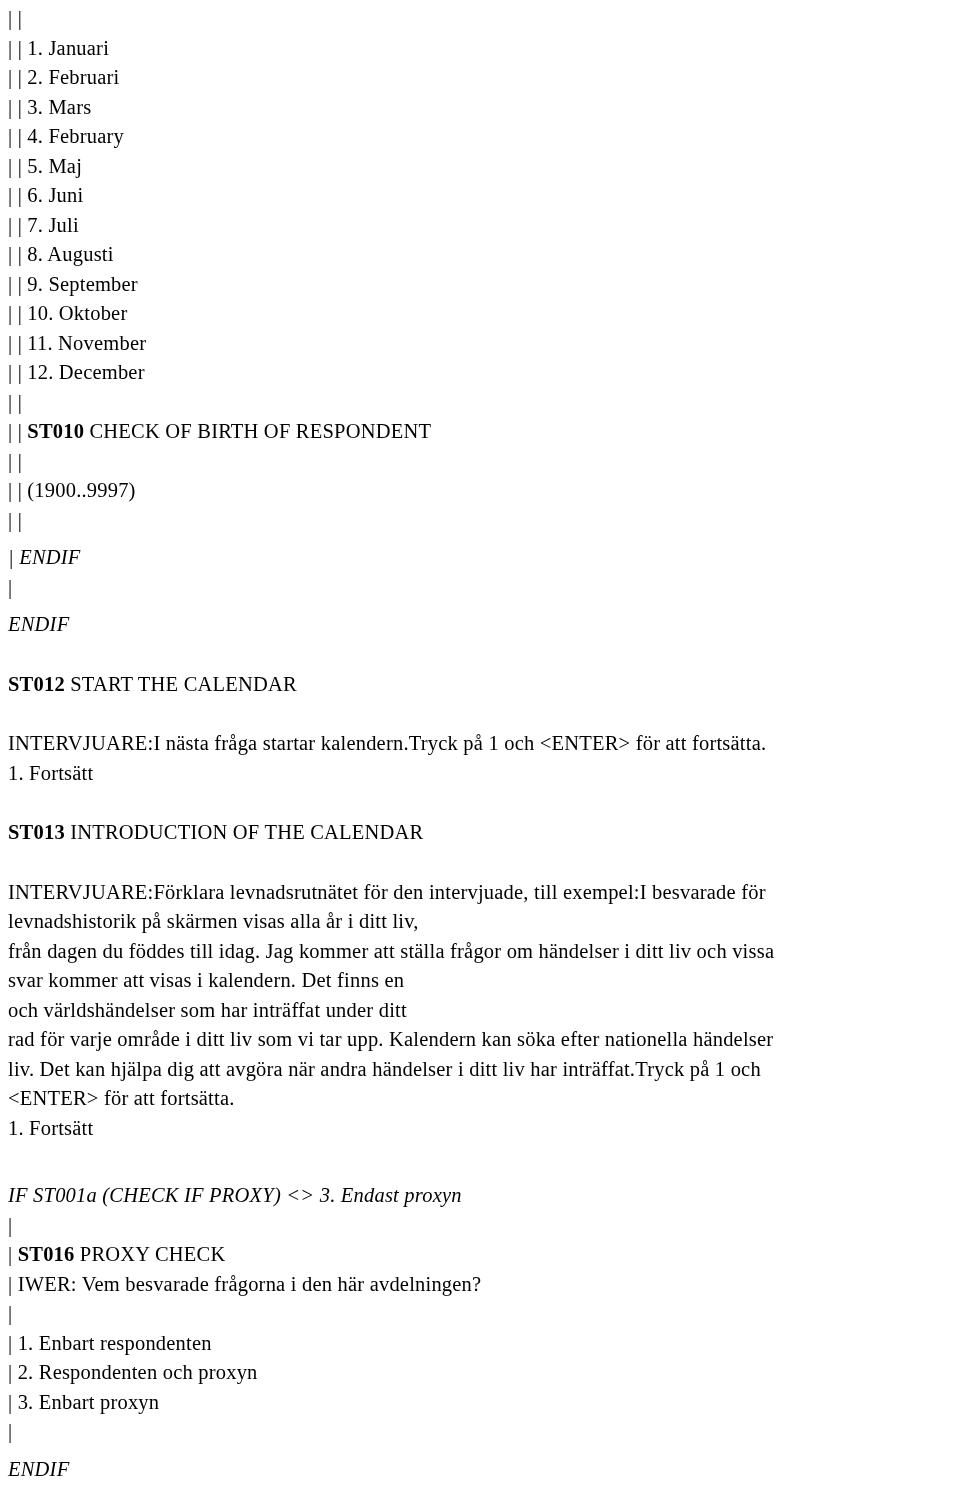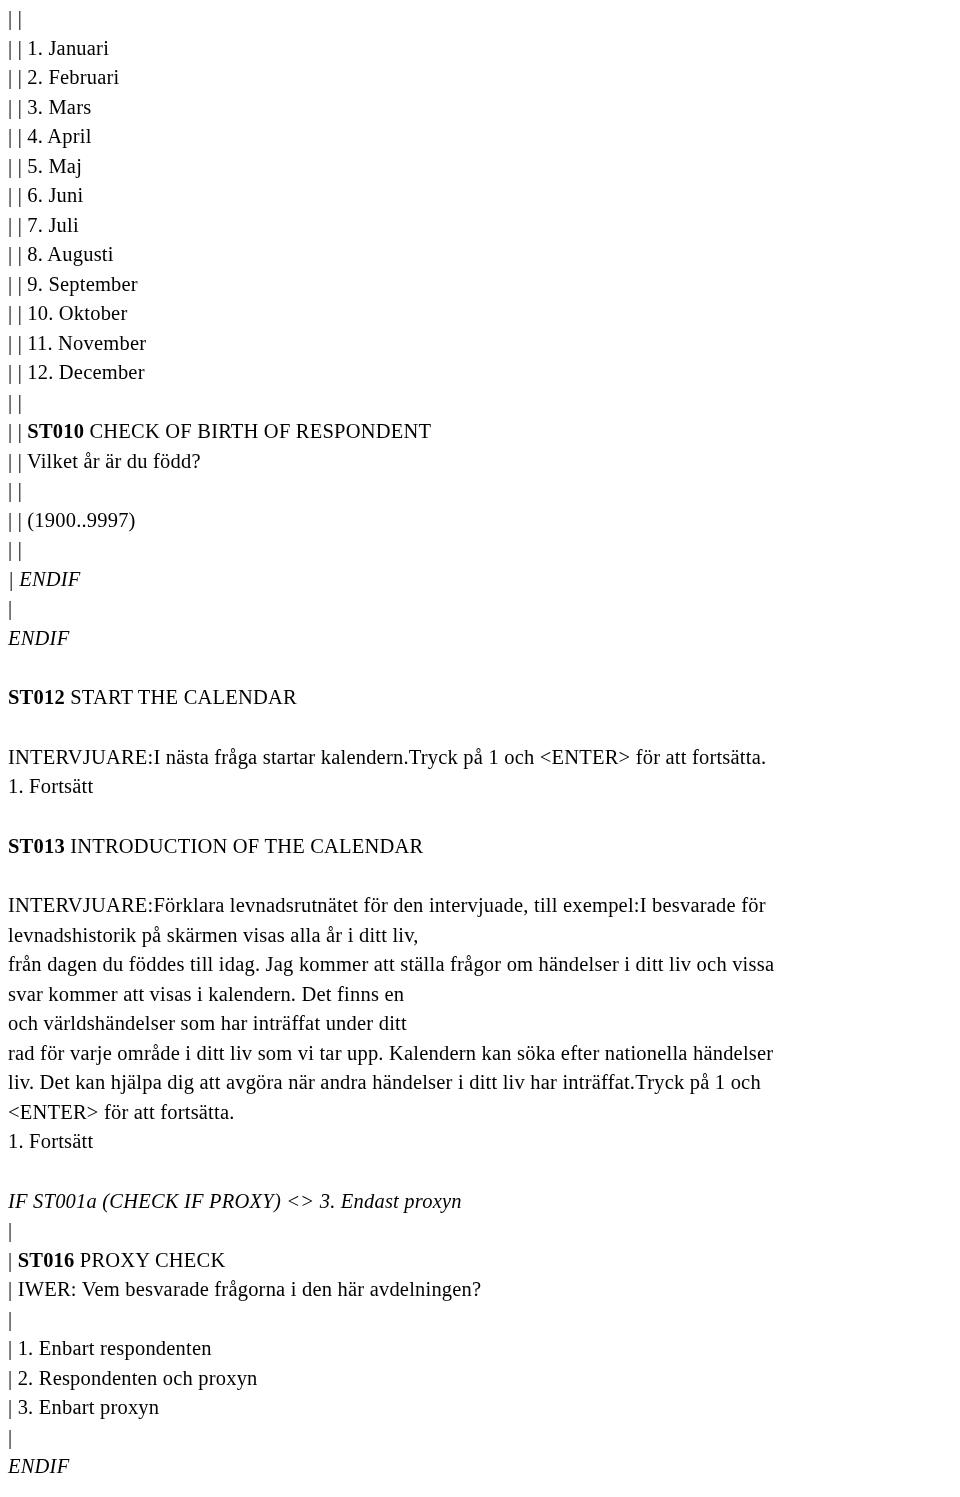--- a/index.html
+++ b/index.html
@@ -24,47 +24,46 @@
     overflow: hidden;
   }
   .doc-line {
     font-size: 20.5px;
     line-height: 29.5px;
     white-space: pre;
     letter-spacing: 0.01em;
     min-height: 29.5px;
   }
   .bold   { font-weight: bold; text-align: right; }
-  .ital   { font-style: italic; }
+  .ital   { font-style: italic; margin-top: 8px; }
   .gap-md { height: 30px; }
   .spacer { width: 100%; }
 </style>
 </head>
 <body>
 
 <div id="page">
 
   <div class="doc-line">| |</div>
 
   <div class="doc-line">| | 1. Januari</div>
   <div class="doc-line">| | 2. Februari</div>
   <div class="doc-line">| | 3. Mars</div>
-  <div class="doc-line">| | 4. April</div>
+  <div class="doc-line">| | 4. February</div>
   <div class="doc-line">| | 5. Maj</div>
   <div class="doc-line">| | 6. Juni</div>
   <div class="doc-line">| | 7. Juli</div>
   <div class="doc-line">| | 8. Augusti</div>
   <div class="doc-line">| | 9. September</div>
   <div class="doc-line">| | 10. Oktober</div>
   <div class="doc-line">| | 11. November</div>
   <div class="doc-line">| | 12. December</div>
 
   <div class="doc-line">| |</div>
   <div class="doc-line"><span>| | </span><span class="bold">ST010</span><span> CHECK OF BIRTH OF RESPONDENT</span></div>
-  <div class="doc-line">| | Vilket år är du född?</div>
   <div class="doc-line">| |</div>
   <div class="doc-line">| | (1900..9997)</div>
   <div class="doc-line">| |</div>
 
   <div class="doc-line ital">| ENDIF</div>
   <div class="doc-line">|</div>
   <div class="doc-line ital">ENDIF</div>
 
   <div class="spacer gap-md"></div>
 

